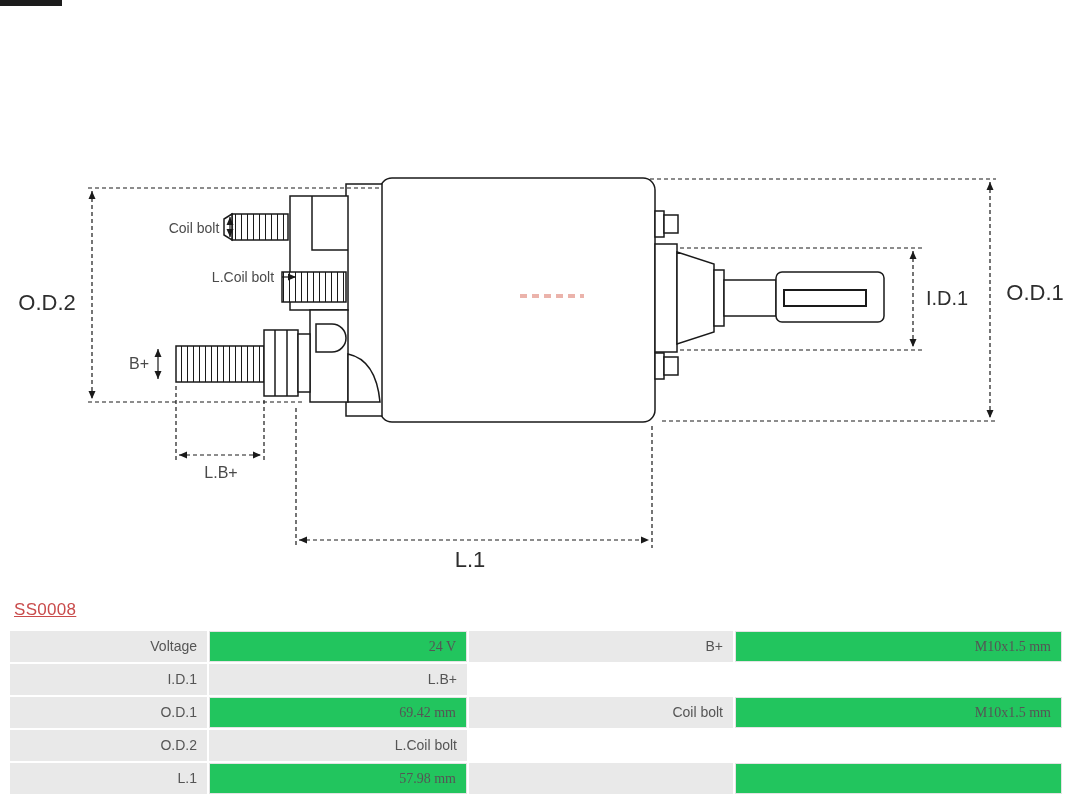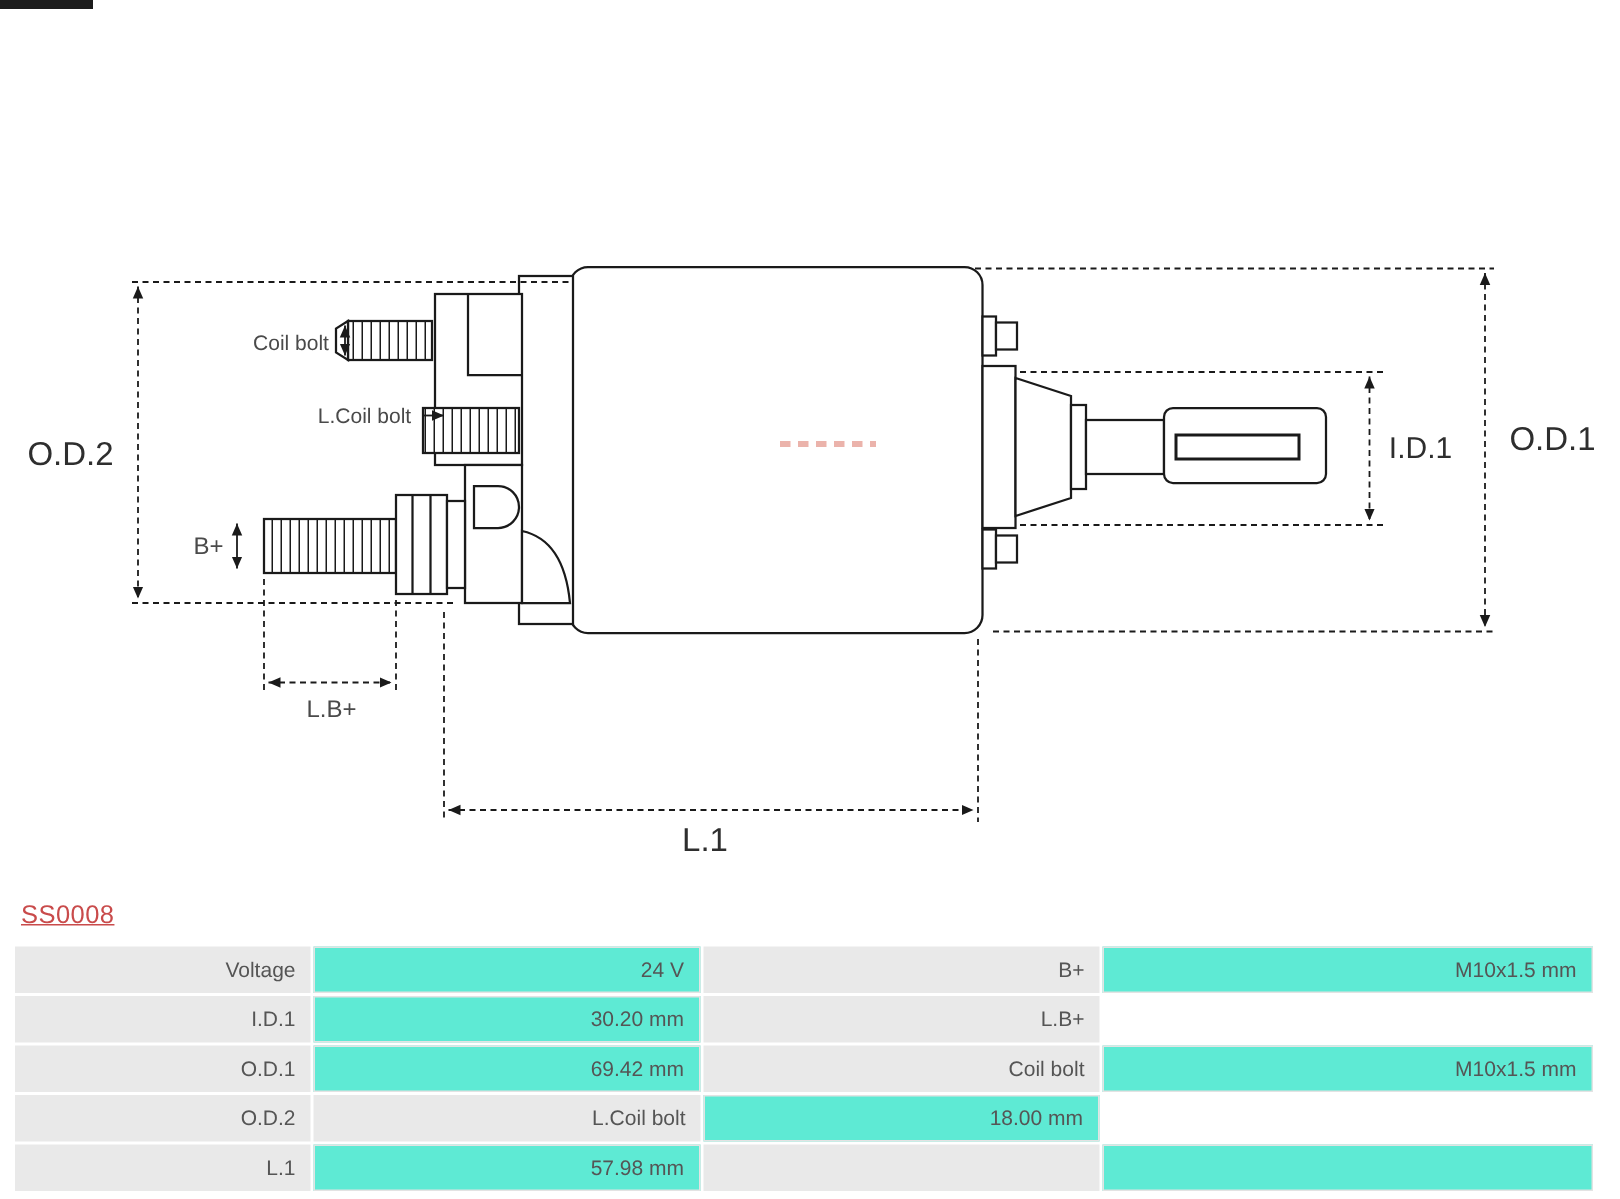--- a/index.html
+++ b/index.html
@@ -11,21 +11,21 @@
   .diagram-wrap{position:absolute;left:0;top:0;width:1080px;height:596px;}
   svg text{fill:#2e2e2e;}
   svg text.small-label{fill:#4a4a4a;}
   .spec-section{position:absolute;left:10px;top:600px;width:1054px;}
   .spec-heading{font-size:17px;color:#c94b4b;margin:0 0 11px 4px;letter-spacing:.3px;text-decoration:underline;}
   .spec-table{width:1054px;}
   .spec-row{display:grid;grid-template-columns:197px 258px 264px 327px;column-gap:2px;margin-bottom:2px;}
   .cell{height:31px;line-height:31px;box-sizing:border-box;text-align:right;
         padding-right:10px;font-size:14px;color:#555555;overflow:hidden;white-space:nowrap;}
   .cell.label{background:#e9e9e9;}
-  .cell.value{background:#5eead4;border:1px solid #e3e3e3;line-height:29px;}
+  .cell.value{background:#22c55e;border:1px solid #e3e3e3;line-height:29px;font-family:Liberation Serif, serif;}
 </style>
 </head>
 <body>
 
 <div class="logo-fragment"></div>
 
 <div class="diagram-wrap">
 <svg width="1080" height="596" viewBox="0 0 1080 596" xmlns="http://www.w3.org/2000/svg">
   <defs>
     <marker id="ds" markerWidth="9" markerHeight="9" refX="1" refY="4.5" orient="auto" markerUnits="userSpaceOnUse">
@@ -138,33 +138,31 @@
 
   <div class="spec-table">
     <div class="spec-row">
       <div class="cell label">Voltage</div>
       <div class="cell value">24 V</div>
       <div class="cell label">B+</div>
       <div class="cell value">M10x1.5 mm</div>
     </div>
     <div class="spec-row">
       <div class="cell label">I.D.1</div>
-      <div class="cell value">30.20 mm</div>
       <div class="cell label">L.B+</div>
     </div>
     <div class="spec-row">
       <div class="cell label">O.D.1</div>
       <div class="cell value">69.42 mm</div>
       <div class="cell label">Coil bolt</div>
       <div class="cell value">M10x1.5 mm</div>
     </div>
     <div class="spec-row">
       <div class="cell label">O.D.2</div>
       <div class="cell label">L.Coil bolt</div>
-      <div class="cell value">18.00 mm</div>
     </div>
     <div class="spec-row">
       <div class="cell label">L.1</div>
       <div class="cell value">57.98 mm</div>
       <div class="cell label"></div>
       <div class="cell value"></div>
     </div>
   </div>
 </div>
 

